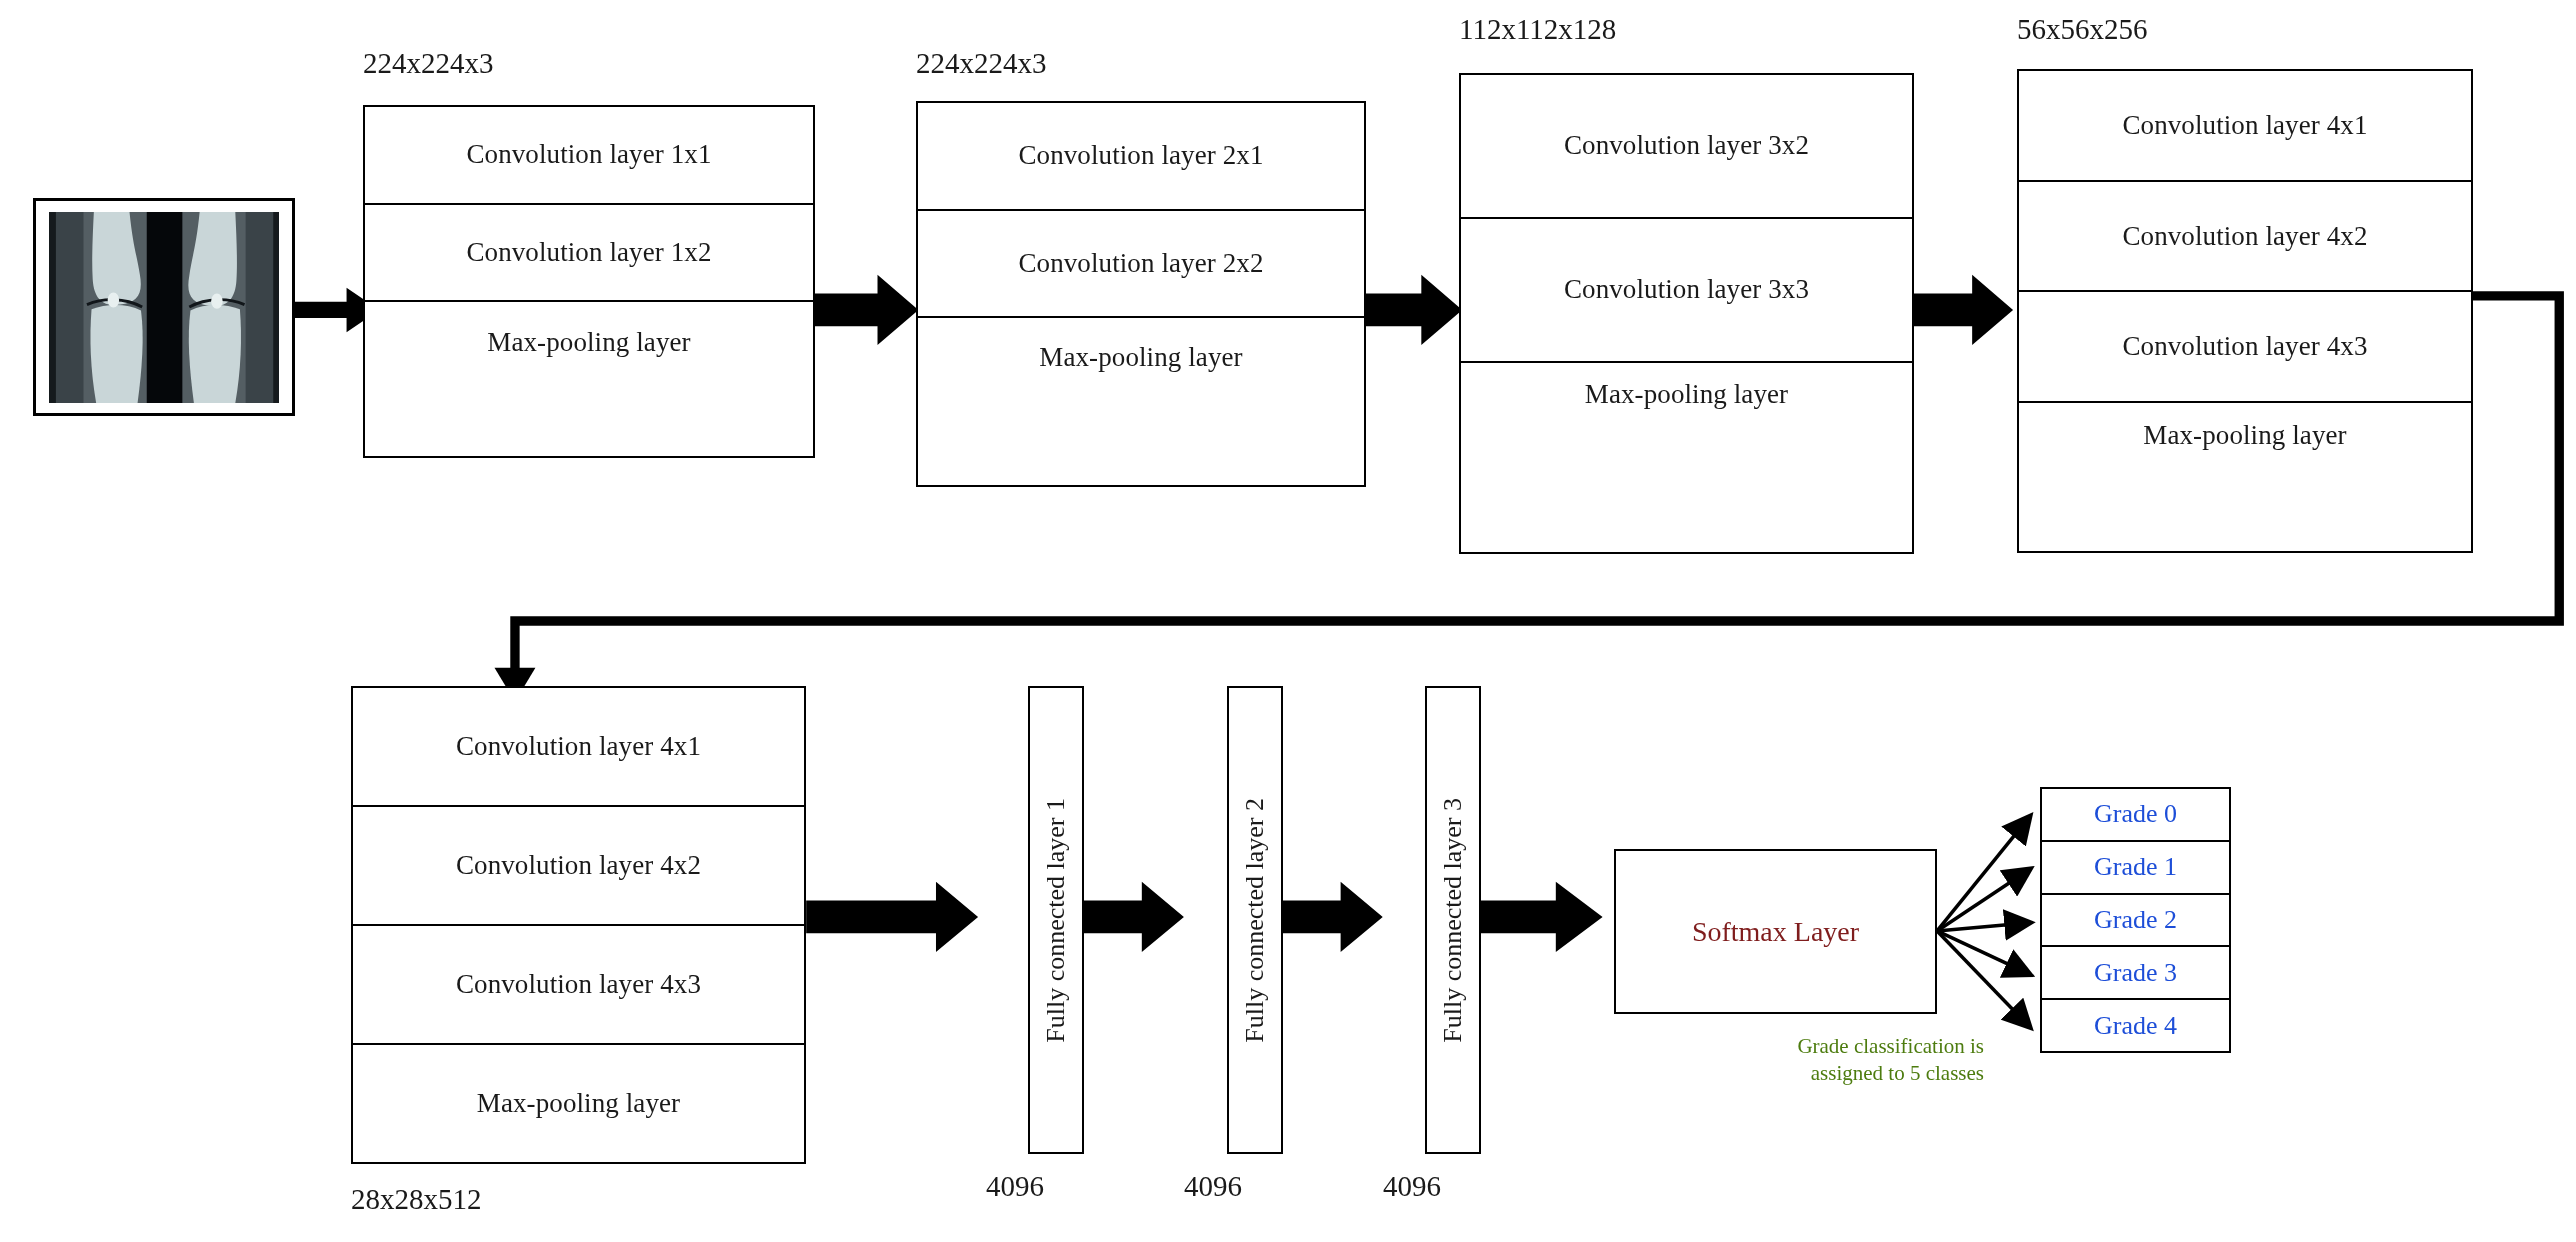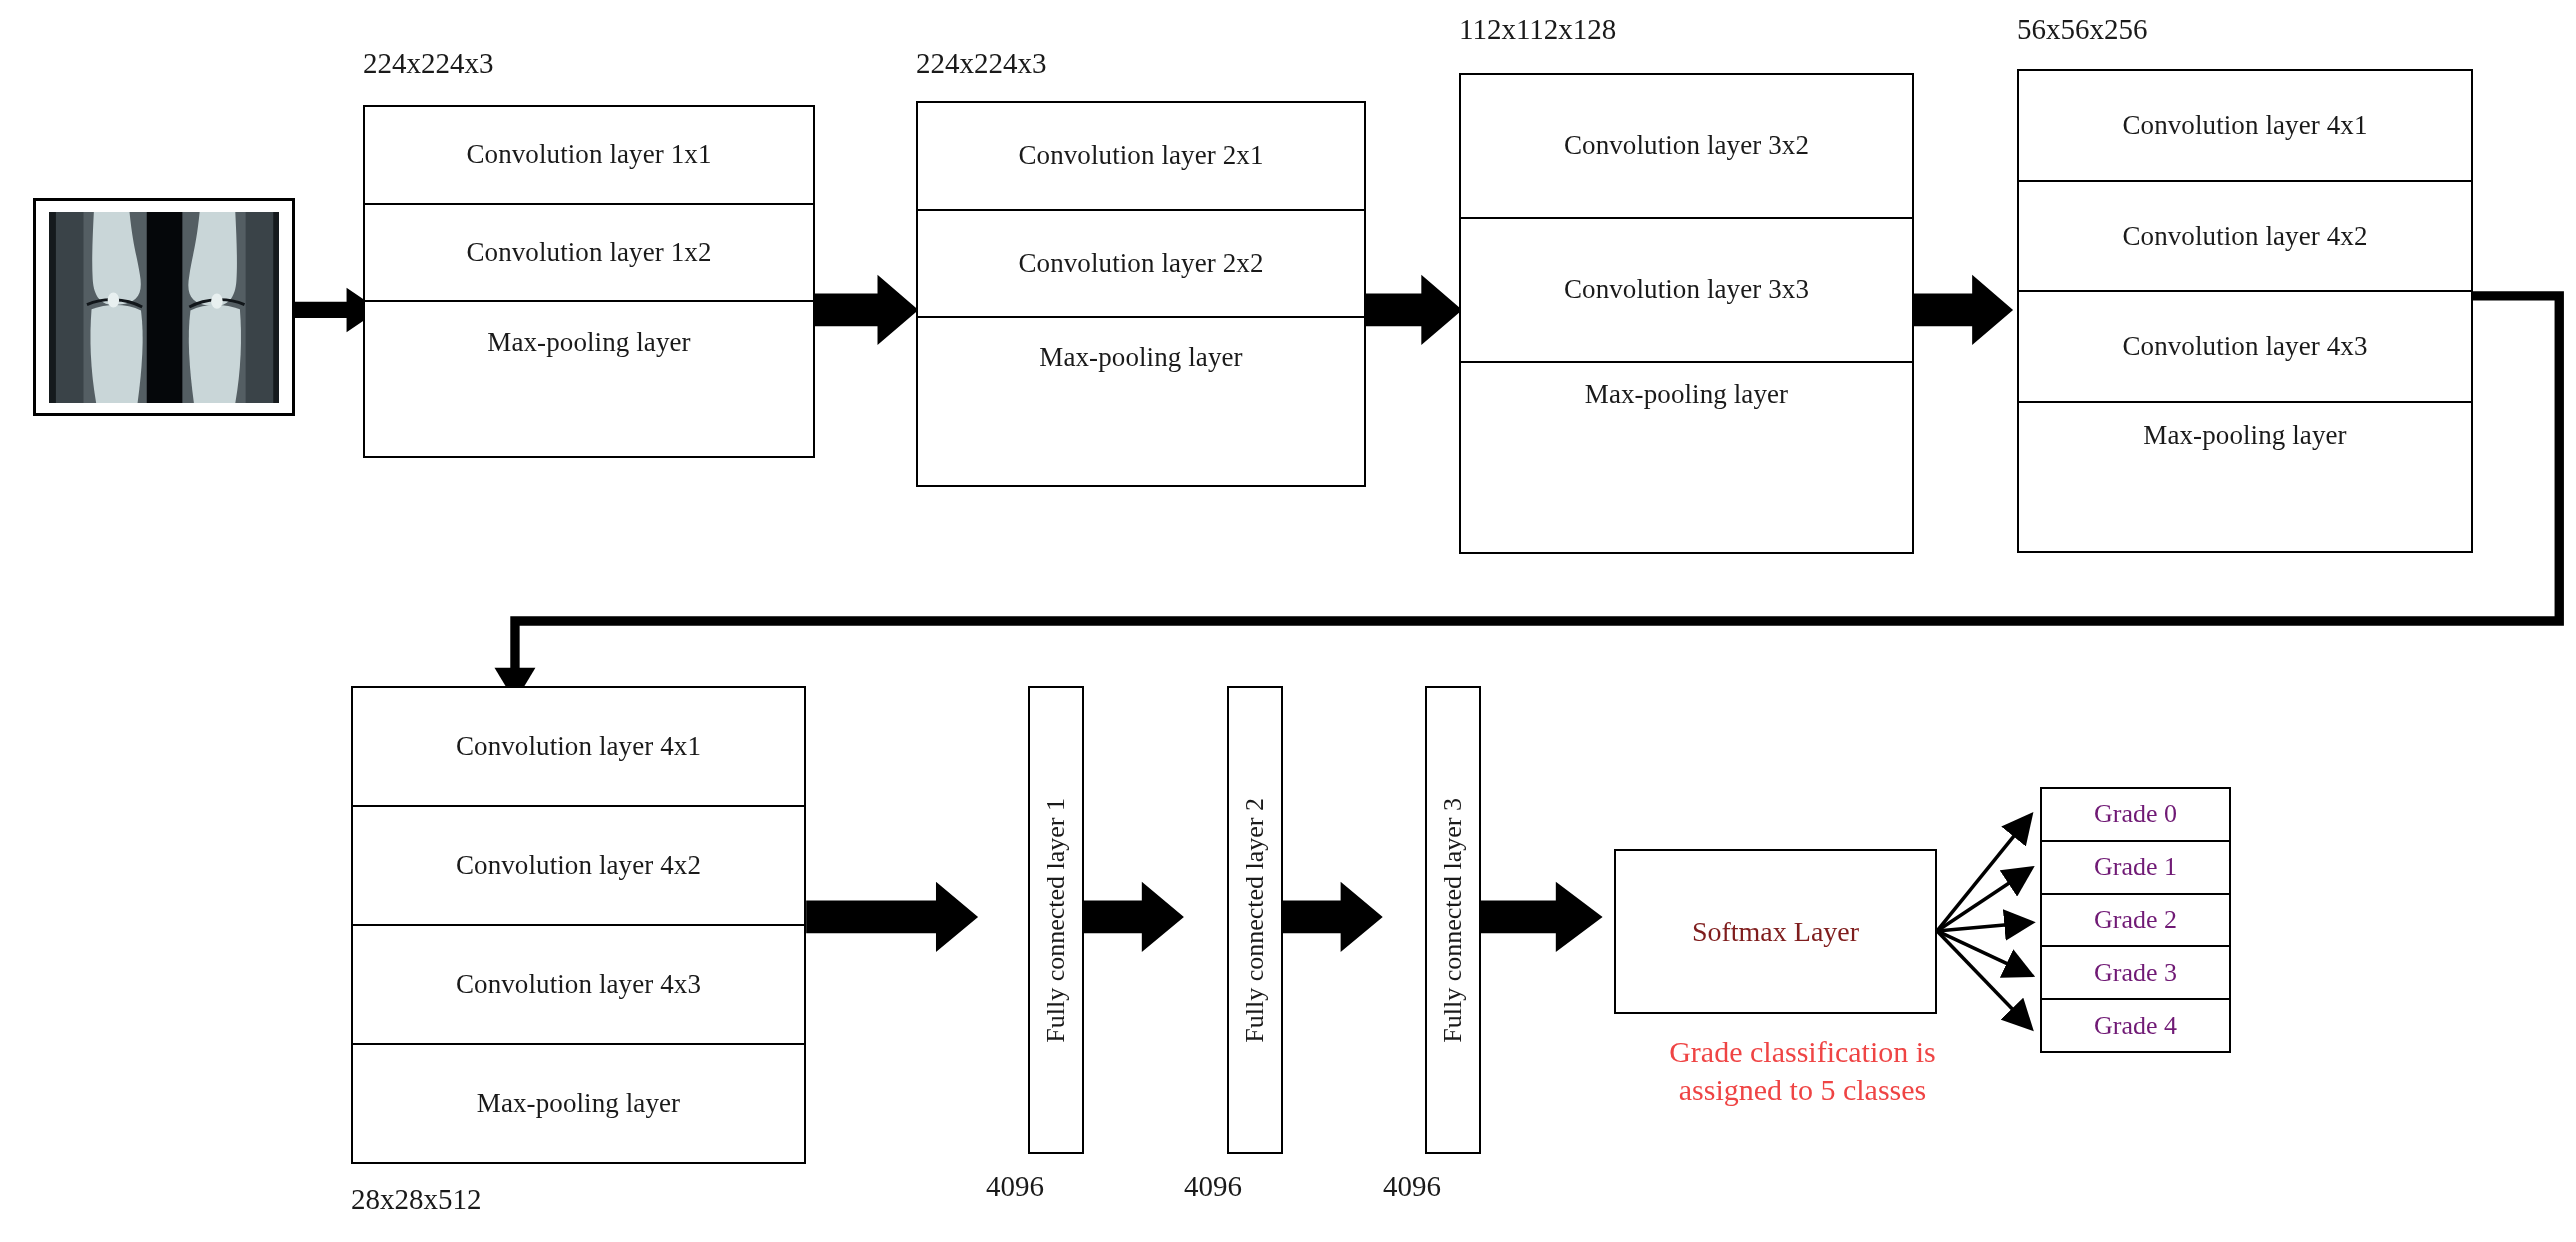--- a/index.html
+++ b/index.html
@@ -18,22 +18,22 @@
   .fcbox span{font-size:26px;color:#1a1a1a;white-space:nowrap;
               writing-mode:vertical-rl;transform:rotate(180deg);}
   .softbox{position:absolute;border:2.9px solid #000;background:#fff;box-sizing:border-box;
            display:flex;align-items:center;justify-content:center;}
   .softbox span{font-size:28px;color:#7f1d1d;white-space:nowrap;}
   .gradestack{position:absolute;border:2.9px solid #000;background:#fff;box-sizing:border-box;
               display:flex;flex-direction:column;}
   .graderow{flex:1 1 0;display:flex;align-items:center;justify-content:center;
             border-bottom:2.9px solid #000;box-sizing:border-box;}
   .graderow:last-child{border-bottom:none;}
-  .graderow span{font-size:26px;color:#701a75;white-space:nowrap;}
-  .softcap{position:absolute;font-size:30px;color:#ef4444;line-height:1.28;text-align:center;}
+  .graderow span{font-size:26px;color:#1d4ed8;white-space:nowrap;}
+  .softcap{position:absolute;font-size:21px;color:#4d7c0f;line-height:1.28;text-align:right;}
   .xrayframe{position:absolute;border:3.5px solid #000;background:#fff;box-sizing:border-box;
              padding:10.5px 13px;}
   .xrayframe svg{display:block;width:100%;height:100%;}
 </style>
 </head>
 <body>
 
 <div id="stage">
 
   <svg class="layer" viewBox="0 0 4404 2124">

